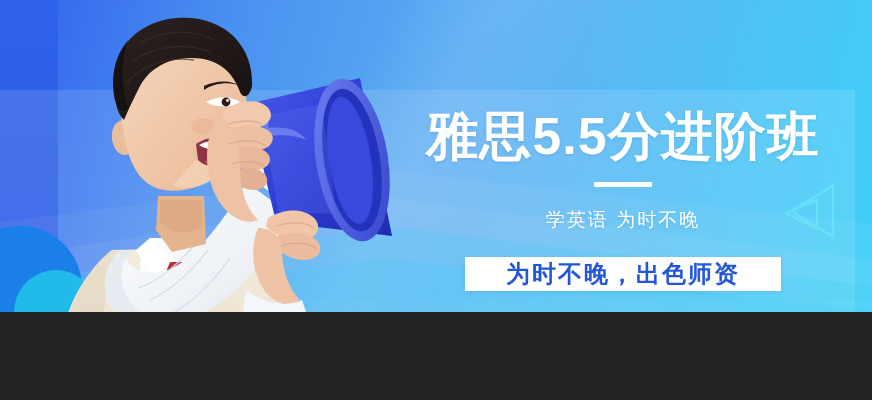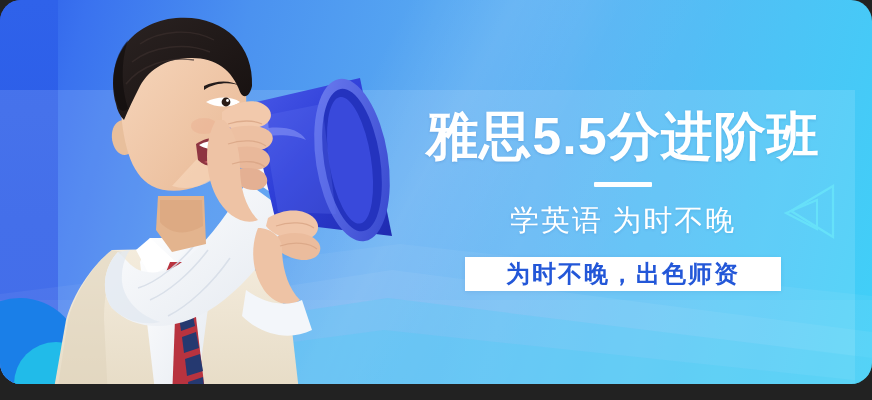--- a/index.html
+++ b/index.html
@@ -1,23 +1,22 @@
 <!DOCTYPE html>
 <html><head>
 <meta charset="utf-8">
 <style>
   html,body{margin:0;padding:0;background:#222;}
   body{font-family:"Liberation Sans","DejaVu Sans",sans-serif;}
 
   .banner{
     position:relative;
-    width:872px;height:384px;
+    width:872px;height:312px;
     overflow:hidden;
     background:linear-gradient(105deg,#2b5ce8 0%,#3a72ef 9%,#4b92f0 26%,#56a7f2 45%,#5cb4f4 60%,#4cc4f6 82%,#3fd0f8 100%);
-    border-radius:21px;
   }
 
   
   .bg-sheen{
     position:absolute;inset:0;
     background:linear-gradient(118deg,rgba(255,255,255,0) 38%,rgba(255,255,255,.10) 48%,rgba(255,255,255,.02) 58%,rgba(255,255,255,0) 70%);
     pointer-events:none;
   }
   .bg-leftdark{
     position:absolute;left:0;top:0;width:58px;height:400px;
@@ -58,24 +57,23 @@
   .headline{
     font-size:52px;line-height:62px;font-weight:bold;color:#ffffff;
     letter-spacing:1px;white-space:nowrap;
     text-shadow:0 1px 3px rgba(20,70,150,.18);
     margin:0;
   }
   .divider{
     width:58px;height:5px;background:#ffffff;margin:15px auto 0 auto;border-radius:1px;
   }
   .subtitle{
-    font-size:29px;line-height:40px;color:#ffffff;font-weight:normal;
+    font-size:19px;line-height:40px;color:#ffffff;font-weight:normal;
     letter-spacing:2px;margin:13px 0 0 0;white-space:nowrap;
     text-shadow:0 1px 3px rgba(20,70,150,.15);
-    font-family:Liberation Serif, serif;
   }
   .badge{
     display:block;margin:17px auto 0 auto;
     width:316px;height:34px;line-height:34px;
     background:#ffffff;color:#2357d8;
     font-size:24px;font-weight:bold;letter-spacing:2px;
     white-space:nowrap;text-align:center;
     box-shadow:0 1px 4px rgba(20,70,150,.10);
   }
 </style>

